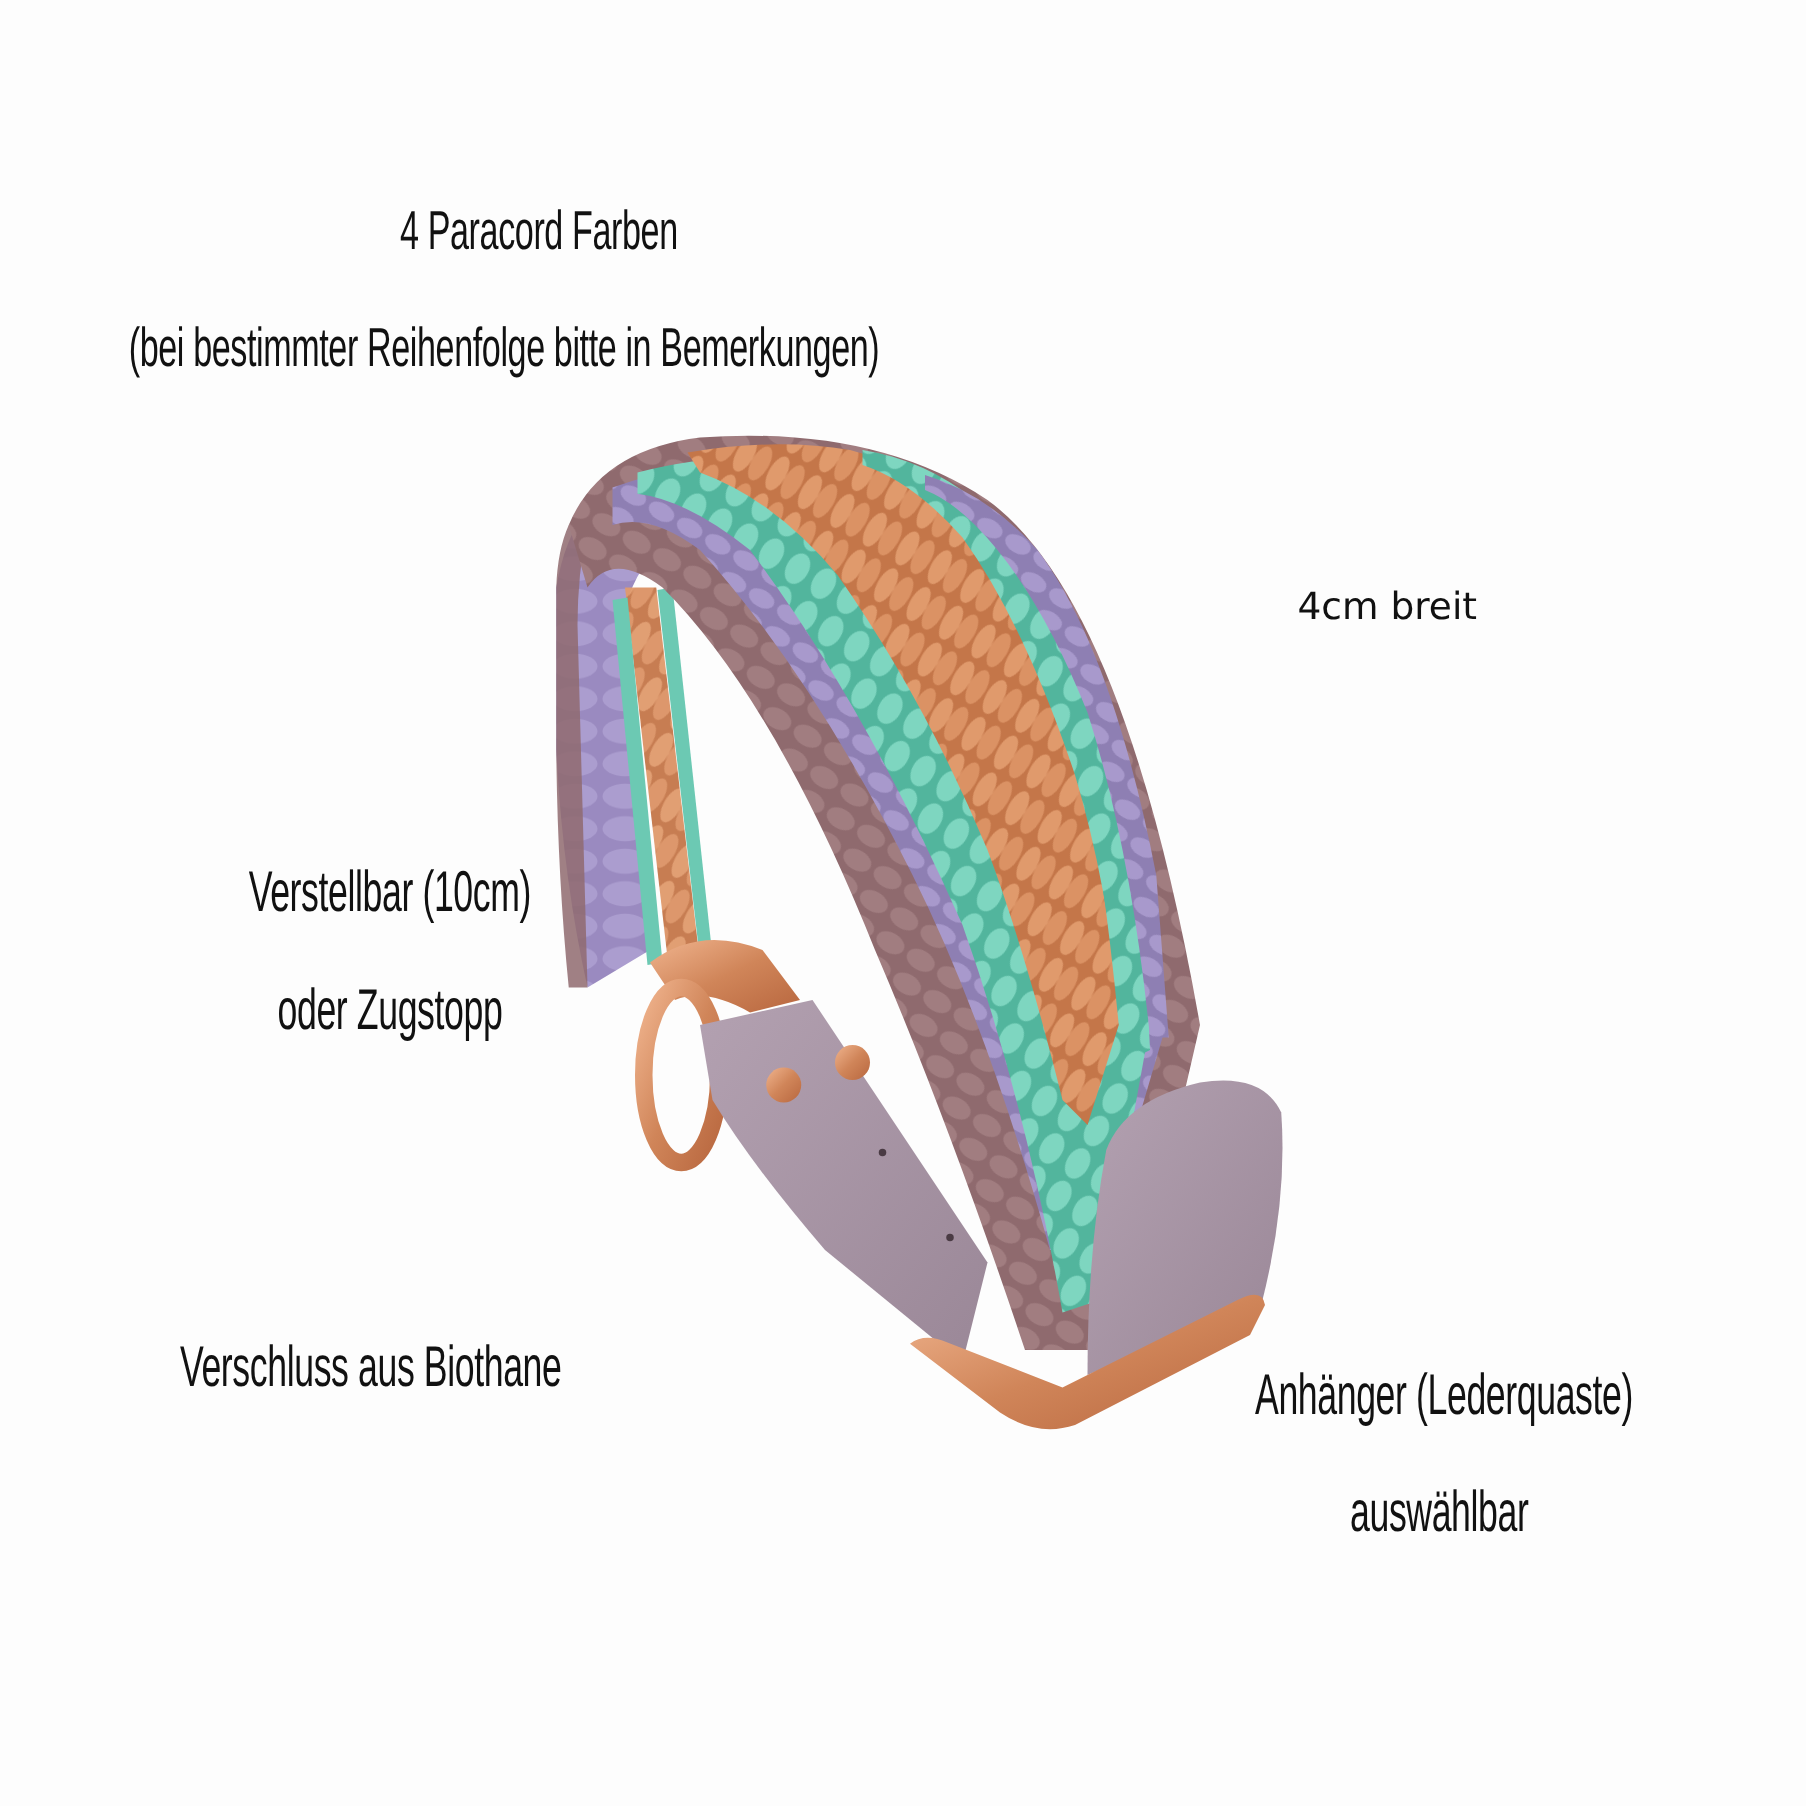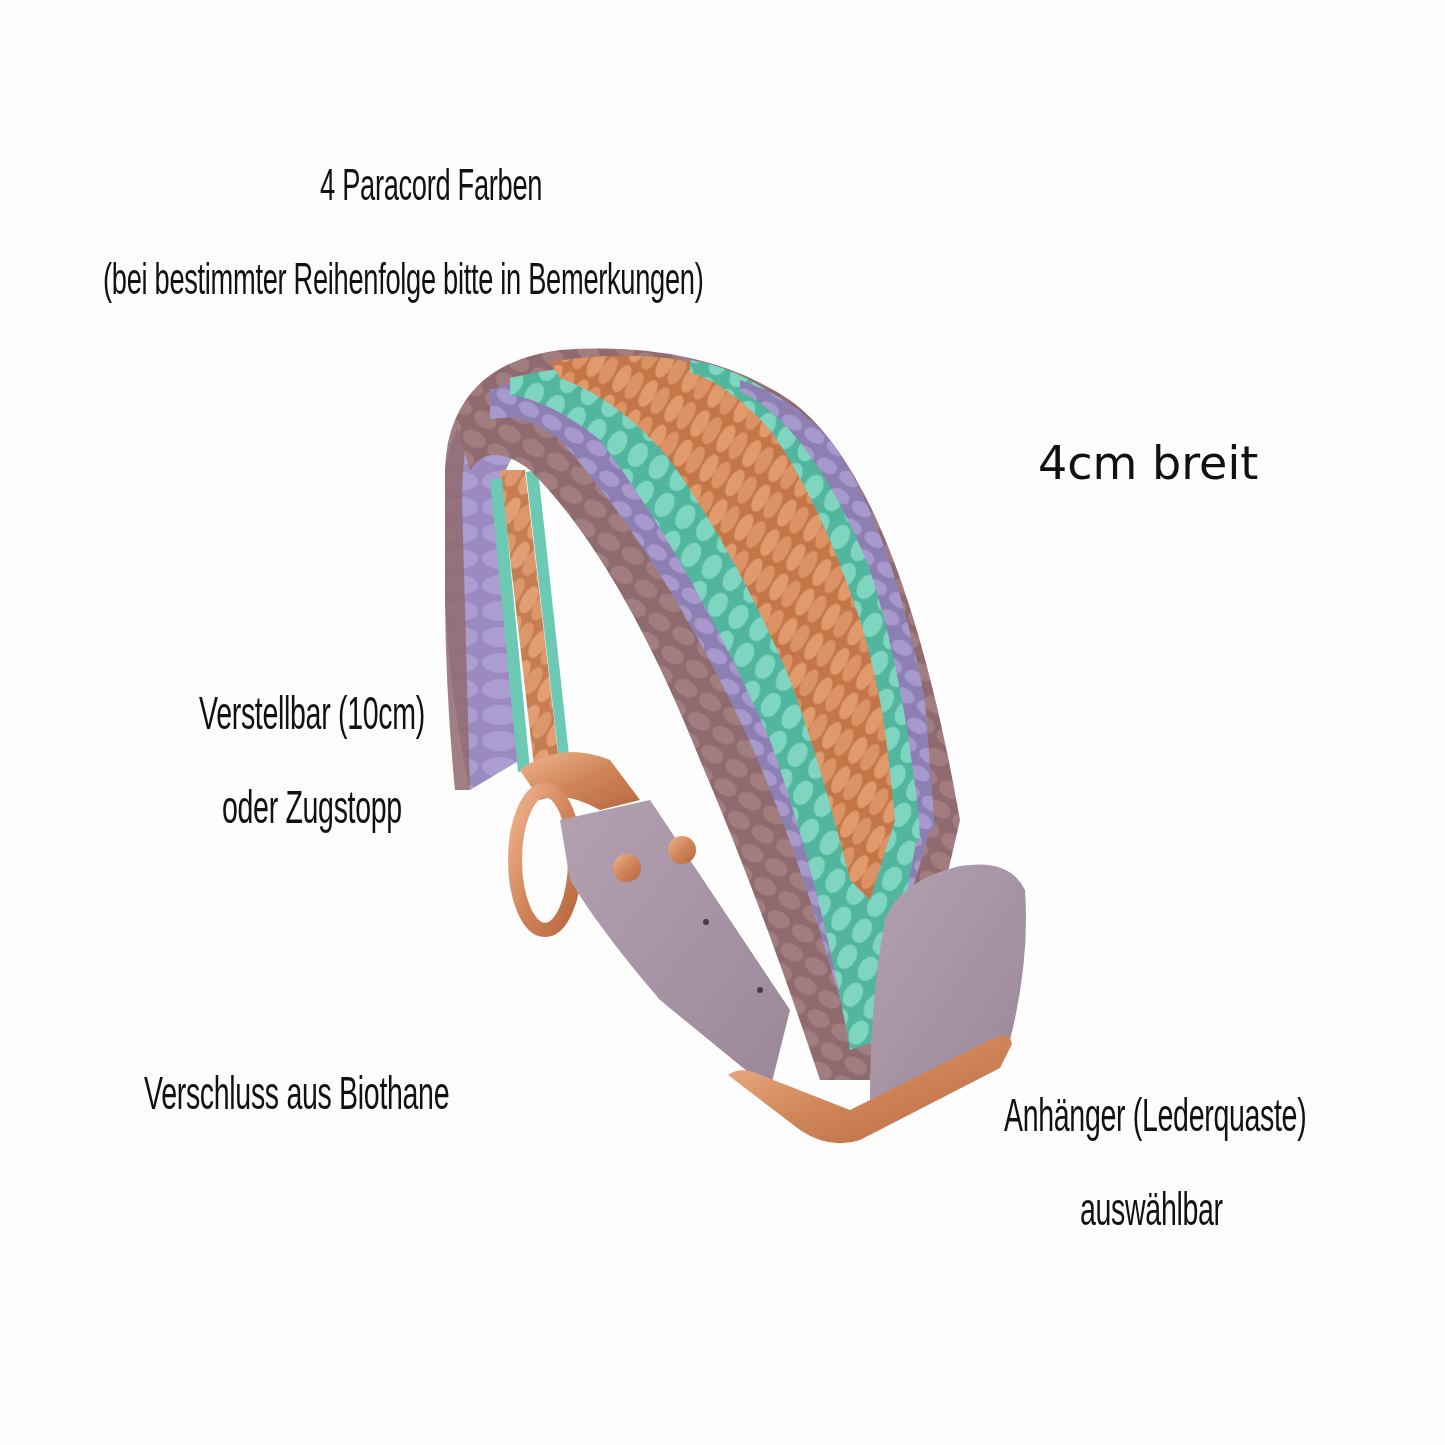--- a/index.html
+++ b/index.html
@@ -27,21 +27,21 @@
     }
     .collar-wrap { position: absolute; left: 0; top: 0; width: 1445px; height: 1445px; }
   </style>
 </head>
 <body>
 
 <div class="label narrow" style="left:320px; top:160px; font-size:44px;">4 Paracord Farben</div>
 
 <div class="label narrow" style="left:103px; top:254px; font-size:44px;">(bei bestimmter Reihenfolge bitte in Bemerkungen)</div>
 
-<div class="label-casual" style="left:1038px; top:436px; font-size:46px;">4cm breit</div>
+<div class="label-casual" style="left:1038px; top:468px; font-size:30px;">4cm breit</div>
 
 <div class="label narrow" style="left:199px; top:686px; font-size:46px;">Verstellbar (10cm)</div>
 
 <div class="label narrow" style="left:222px; top:780px; font-size:46px;">oder Zugstopp</div>
 
 <div class="label narrow" style="left:144px; top:1066px; font-size:46px;">Verschluss aus Biothane</div>
 
 <div class="label narrow" style="left:1004px; top:1088px; font-size:46px;">Anhänger (Lederquaste)</div>
 
 <div class="label narrow" style="left:1080px; top:1182px; font-size:46px;">auswählbar</div>

